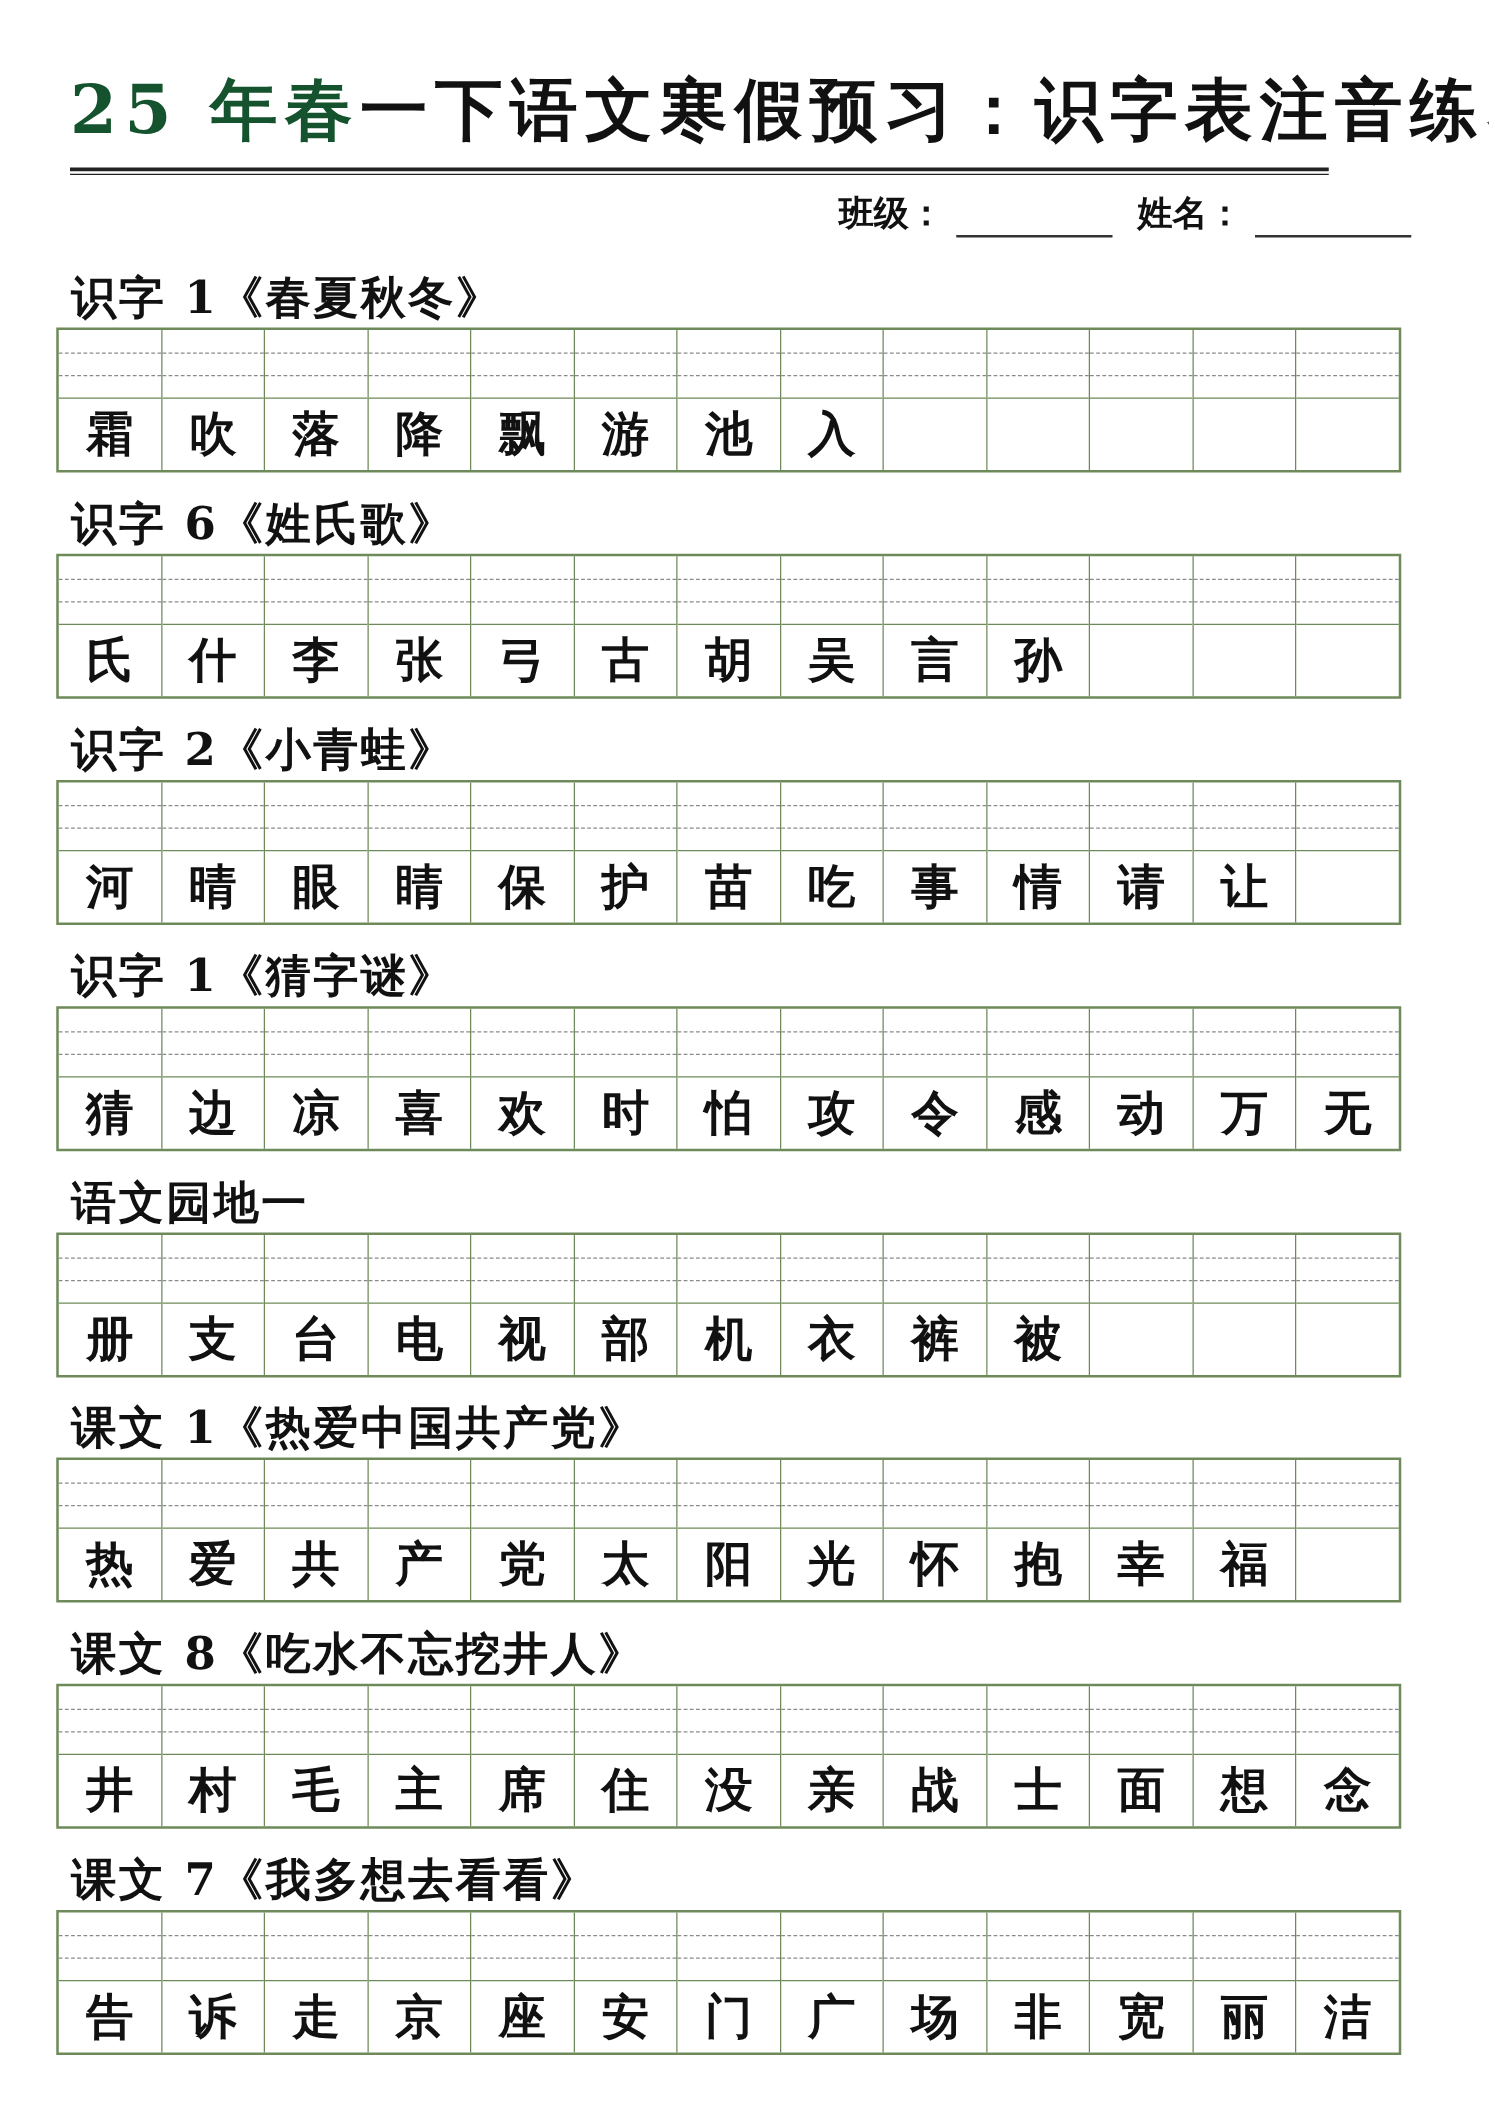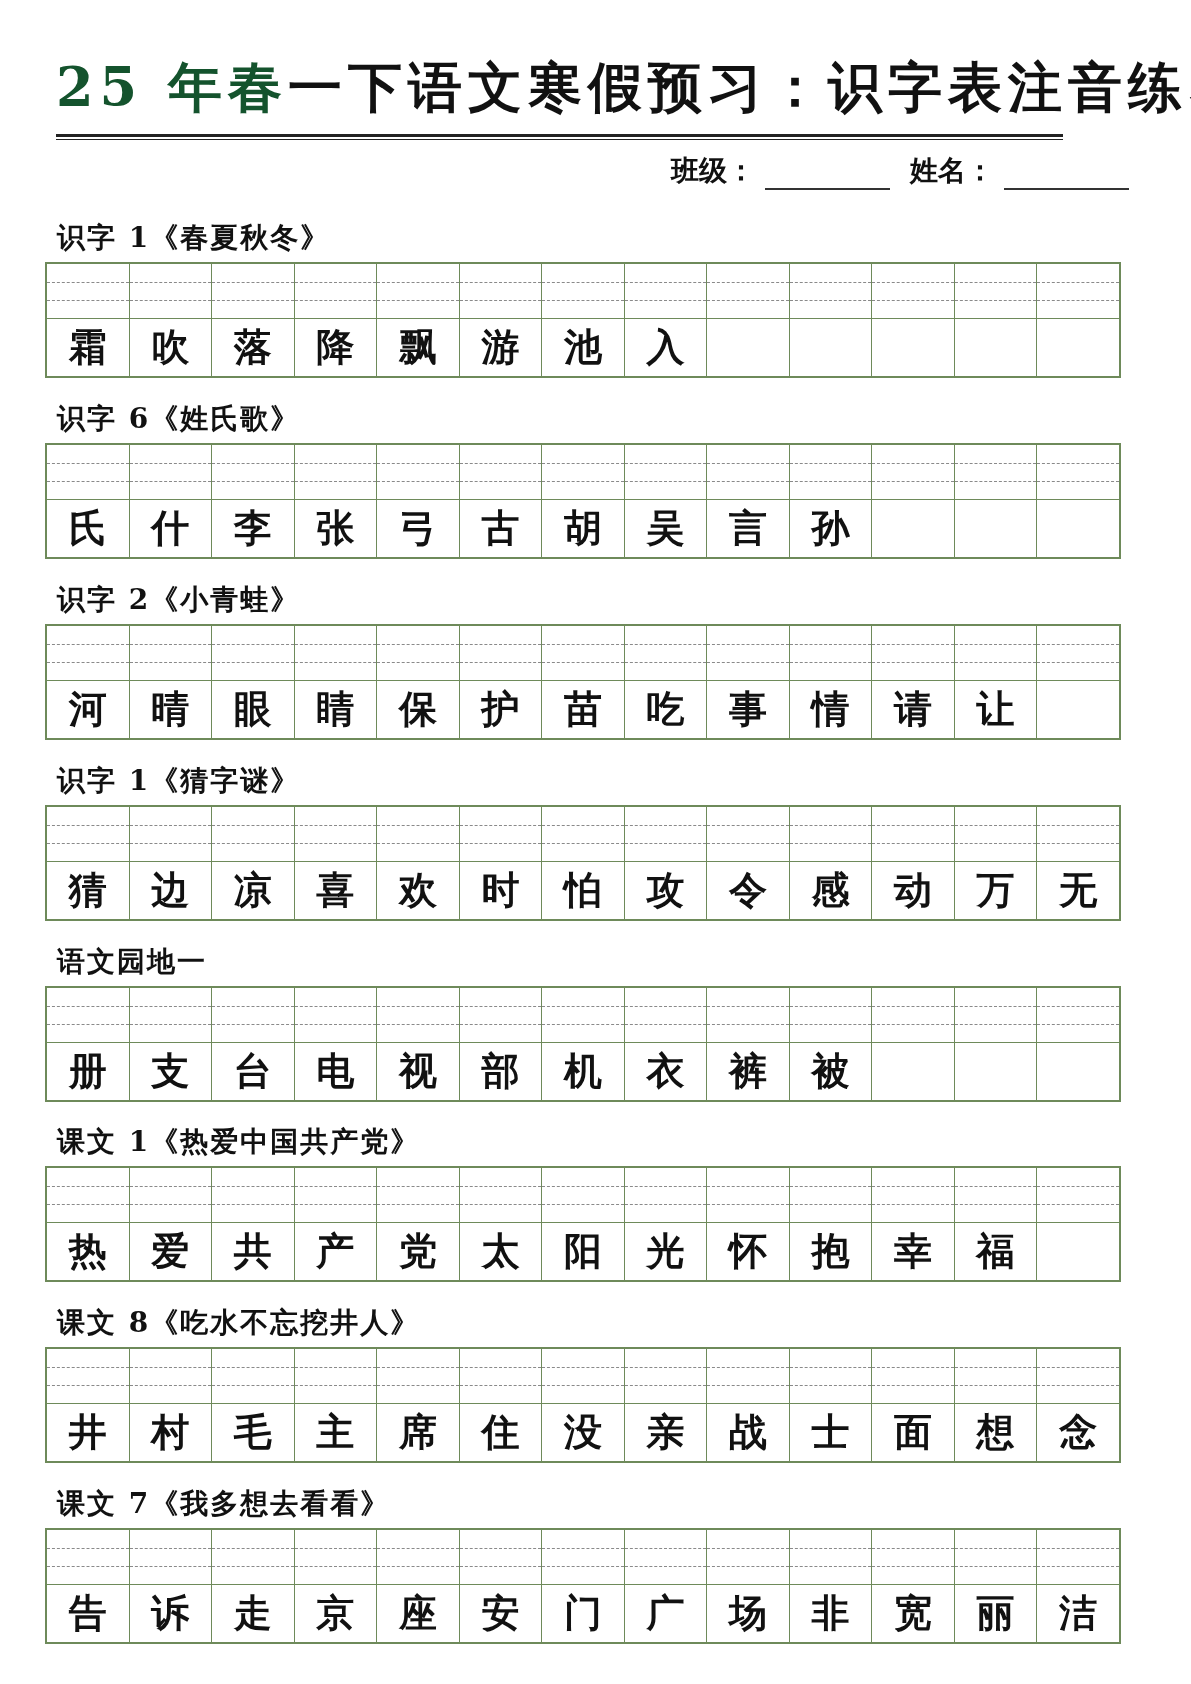--- a/index.html
+++ b/index.html
@@ -12,21 +12,21 @@
   .title .black { color: #111; }
   .rule { position: absolute; left: 56px; width: 1007px; background: #222; }
   .rule.a { top: 134px; height: 3px; }
   .rule.b { top: 139px; height: 1px; }
   .info { position: absolute; top: 150px; right: 62px; height: 40px; display: flex; align-items: flex-end;
           font-size: 28px; font-weight: bold; }
   .info .lbl { margin-right: 10px; }
   .info .blank { display: inline-block; width: 125px; border-bottom: 2px solid #333; height: 36px; margin-right: 20px; }
   .info .blank.last { margin-right: 0; }
   .section { position: absolute; left: 45px; width: 1076px; }
-  .sec-title { position: absolute; left: 12px; top: -44px; font-size: 28px; height: 40px; line-height: 40px;
+  .sec-title { position: absolute; left: 12px; top: -44px; font-size: 36px; height: 40px; line-height: 40px;
                white-space: nowrap; font-weight: bold; letter-spacing: 2px; }
   .grid { position: absolute; left: 0; top: 0; width: 1076px; height: 116px;
           border: 2px solid #6e8a5a; box-sizing: border-box; display: flex; }
   .cell { flex: 1 1 0; border-left: 1.5px solid #6e8a5a; position: relative; box-sizing: border-box; }
   .cell:first-child { border-left: none; }
   .pinyin { position: absolute; left: 0; right: 0; top: 0; height: 55px; border-bottom: 1.5px solid #6e8a5a; box-sizing: border-box; }
   .pinyin .d1, .pinyin .d2 { position: absolute; left: 0; right: 0; height: 0; border-top: 1.5px dashed #8a8a8a; }
   .pinyin .d1 { top: 18px; }
   .pinyin .d2 { top: 36px; }
   .char { position: absolute; left: 0; right: 0; top: 55px; bottom: 0; display: flex; align-items: center; justify-content: center;

